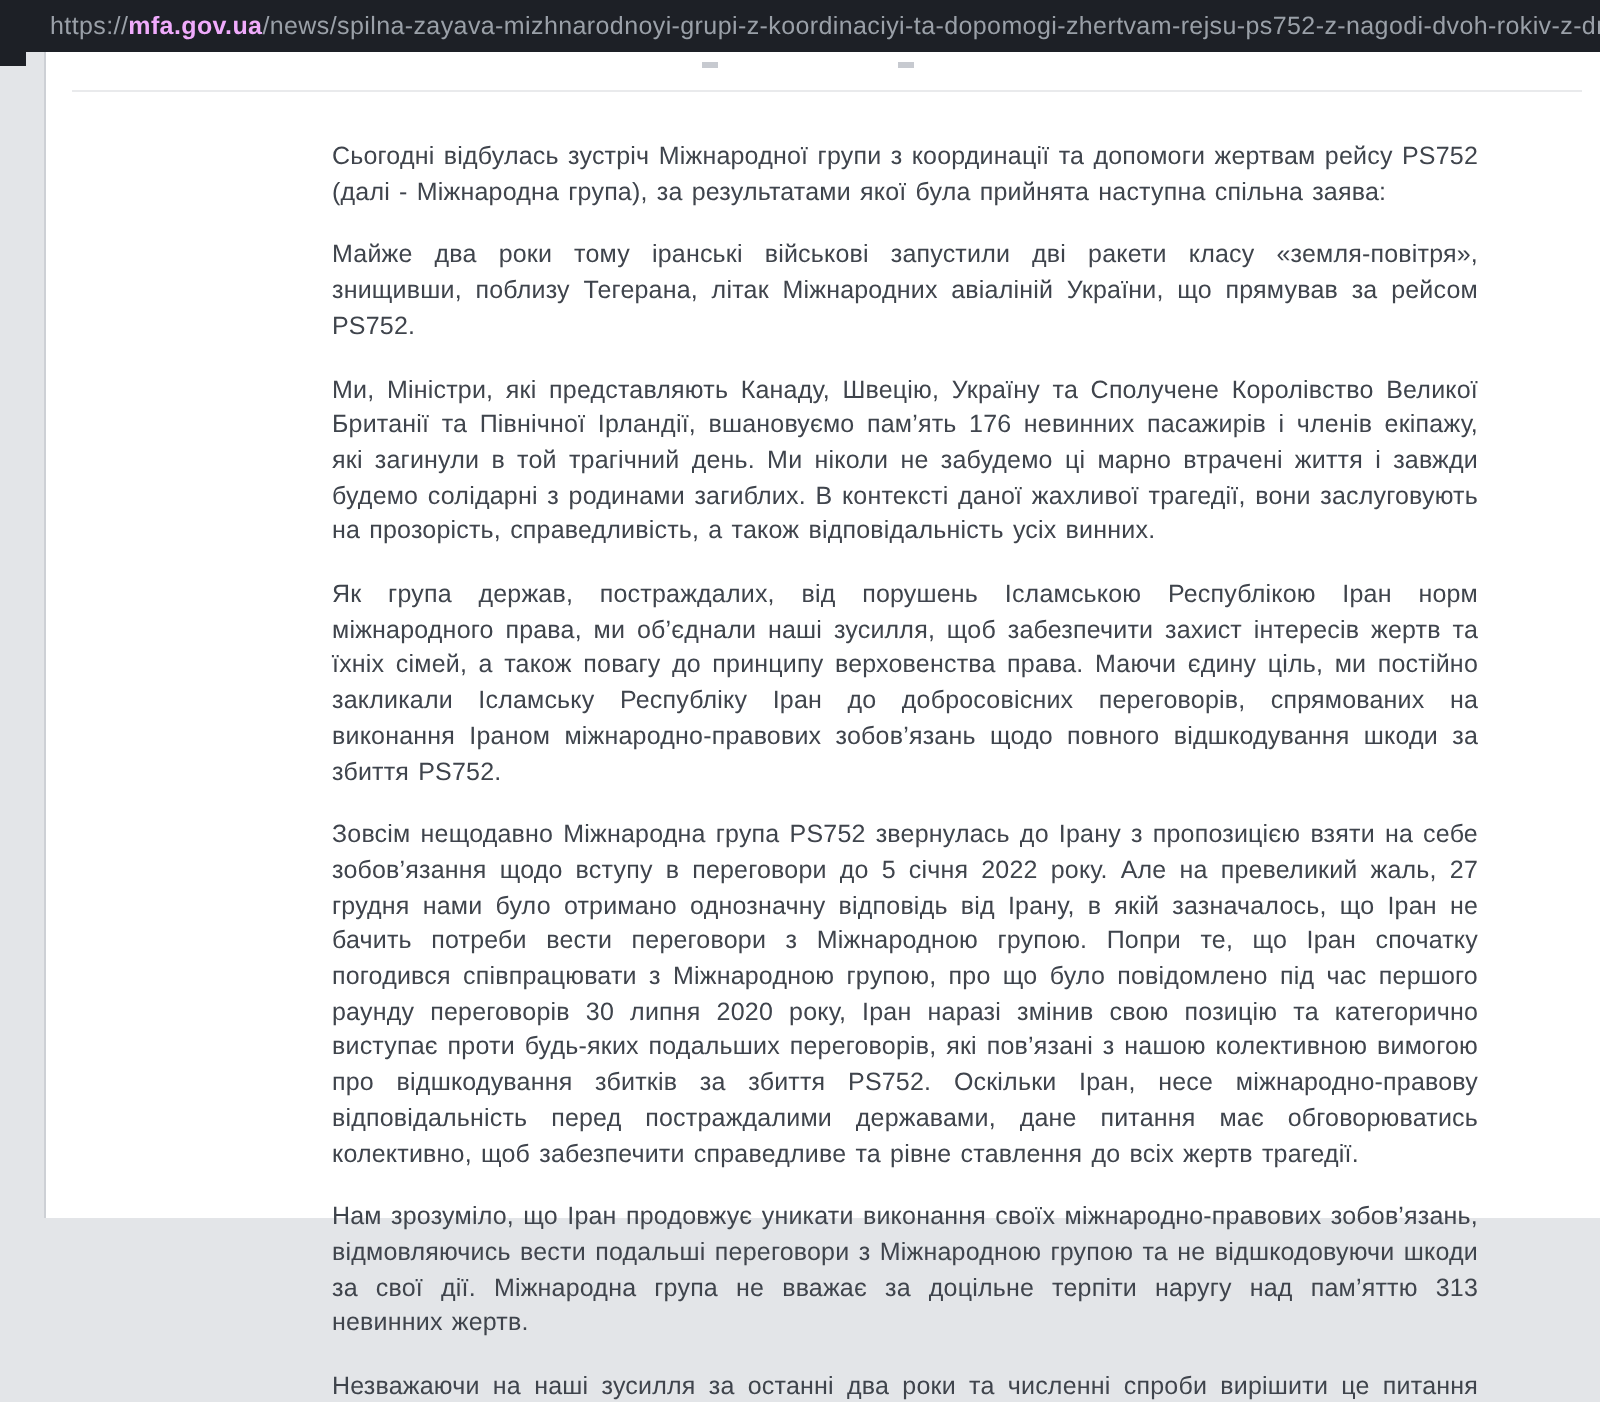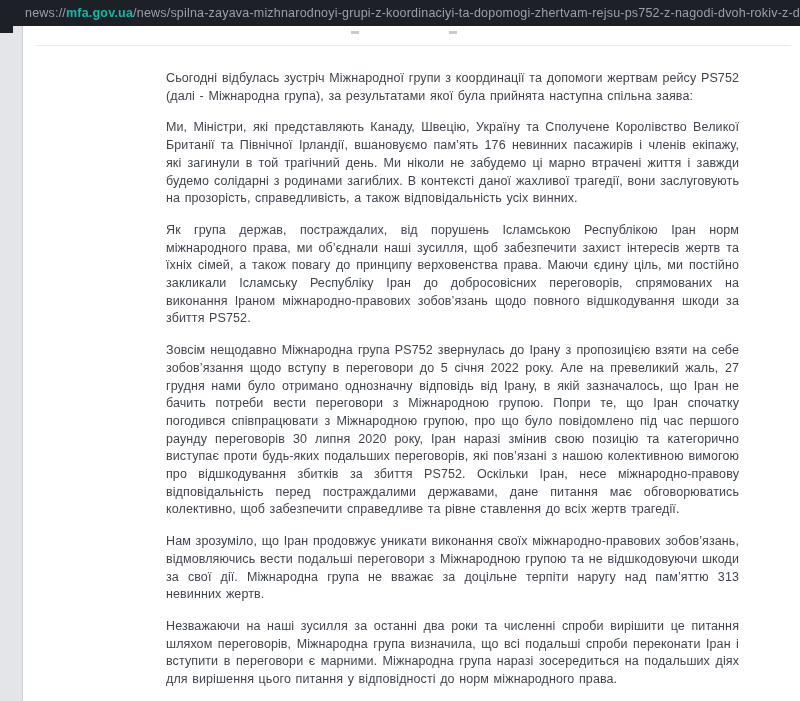--- a/index.html
+++ b/index.html
@@ -17,30 +17,30 @@
     width:800px; height:26px;
     background:#1d2026;
     color:#9aa0a8;
     font-size:12.5px;
     line-height:26px;
     padding-left:25px;
     white-space:nowrap;
     overflow:hidden;
     letter-spacing:0.2px;
   }
-  .urlbar .domain { color:#14b8a6; font-weight:bold; }
+  .urlbar .domain { color:#f0abfc; font-weight:bold; }
   .urlbar-tail {
     position:absolute; top:26px; left:0;
     width:13px; height:7px;
     background:#1d2026;
   }
   
   .page {
     position:absolute; top:26px; left:22px;
-    width:778px; height:675px;
+    width:778px; height:583px;
     background:#ffffff;
     border-left:1px solid #cdd0d5;
   }
   .top-divider {
     position:absolute; top:19px; left:13px;
     width:755px; height:1px;
     background:#e9eaec;
   }
   .remnant { position:absolute; background:#b9bdc4; opacity:0.8; }
   .remnant.r1 { top:5px; left:328px; width:8px; height:3px; }
@@ -59,31 +59,32 @@
     letter-spacing:0.1px;
     word-spacing:1px;
   }
 </style>
 </head>
 <body>
 
 <div id="viewport">
 
   <div class="urlbar">
-    <span>news://</span><span class="domain">mfa.gov.ua</span><span>/news/spilna-zayava-mizhnarodnoyi-grupi-z-koordinaciyi-ta-dopomogi-zhertvam-rejsu-ps752-z-nagodi-dvoh-rokiv-z-dnya-tra</span>
+    <span>https://</span><span class="domain">mfa.gov.ua</span><span>/news/spilna-zayava-mizhnarodnoyi-grupi-z-koordinaciyi-ta-dopomogi-zhertvam-rejsu-ps752-z-nagodi-dvoh-rokiv-z-dnya-tra</span>
   </div>
   <div class="urlbar-tail"></div>
 
   <div class="page">
     <div class="top-divider"></div>
     <div class="remnant r1"></div>
     <div class="remnant r2"></div>
 
     <div class="article">
         <p class="para">Сьогодні відбулась зустріч Міжнародної групи з координації та допомоги жертвам рейсу PS752 (далі - Міжнародна група), за результатами якої була прийнята наступна спільна заява:</p>
+        <p class="para">Майже два роки тому іранські військові запустили дві ракети класу «земля-повітря», знищивши, поблизу Тегерана, літак Міжнародних авіаліній України, що прямував за рейсом PS752.</p>
         <p class="para">Ми, Міністри, які представляють Канаду, Швецію, Україну та Сполучене Королівство Великої Британії та Північної Ірландії, вшановуємо пам’ять 176 невинних пасажирів і членів екіпажу, які загинули в той трагічний день. Ми ніколи не забудемо ці марно втрачені життя і завжди будемо солідарні з родинами загиблих. В контексті даної жахливої трагедії, вони заслуговують на прозорість, справедливість, а також відповідальність усіх винних.</p>
         <p class="para">Як група держав, постраждалих, від порушень Ісламською Республікою Іран норм міжнародного права, ми об’єднали наші зусилля, щоб забезпечити захист інтересів жертв та їхніх сімей, а також повагу до принципу верховенства права. Маючи єдину ціль, ми постійно закликали Ісламську Республіку Іран до добросовісних переговорів, спрямованих на виконання Іраном міжнародно-правових зобов’язань щодо повного відшкодування шкоди за збиття PS752.</p>
         <p class="para">Зовсім нещодавно Міжнародна група PS752 звернулась до Ірану з пропозицією взяти на себе зобов’язання щодо вступу в переговори до 5 січня 2022 року. Але на превеликий жаль, 27 грудня нами було отримано однозначну відповідь від Ірану, в якій зазначалось, що Іран не бачить потреби вести переговори з Міжнародною групою. Попри те, що Іран спочатку погодився співпрацювати з Міжнародною групою, про що було повідомлено під час першого раунду переговорів 30 липня 2020 року, Іран наразі змінив свою позицію та категорично виступає проти будь-яких подальших переговорів, які пов’язані з нашою колективною вимогою про відшкодування збитків за збиття PS752. Оскільки Іран, несе міжнародно-правову відповідальність перед постраждалими державами, дане питання має обговорюватись колективно, щоб забезпечити справедливе та рівне ставлення до всіх жертв трагедії.</p>
         <p class="para">Нам зрозуміло, що Іран продовжує уникати виконання своїх міжнародно-правових зобов’язань, відмовляючись вести подальші переговори з Міжнародною групою та не відшкодовуючи шкоди за свої дії. Міжнародна група не вважає за доцільне терпіти наругу над пам’яттю 313 невинних жертв.</p>
         <p class="para">Незважаючи на наші зусилля за останні два роки та численні спроби вирішити це питання шляхом переговорів, Міжнародна група визначила, що всі подальші спроби переконати Іран і вступити в переговори є марними. Міжнародна група наразі зосередиться на подальших діях для вирішення цього питання у відповідності до норм міжнародного права.</p>
       </div>
   </div>
 
 </div>
 

